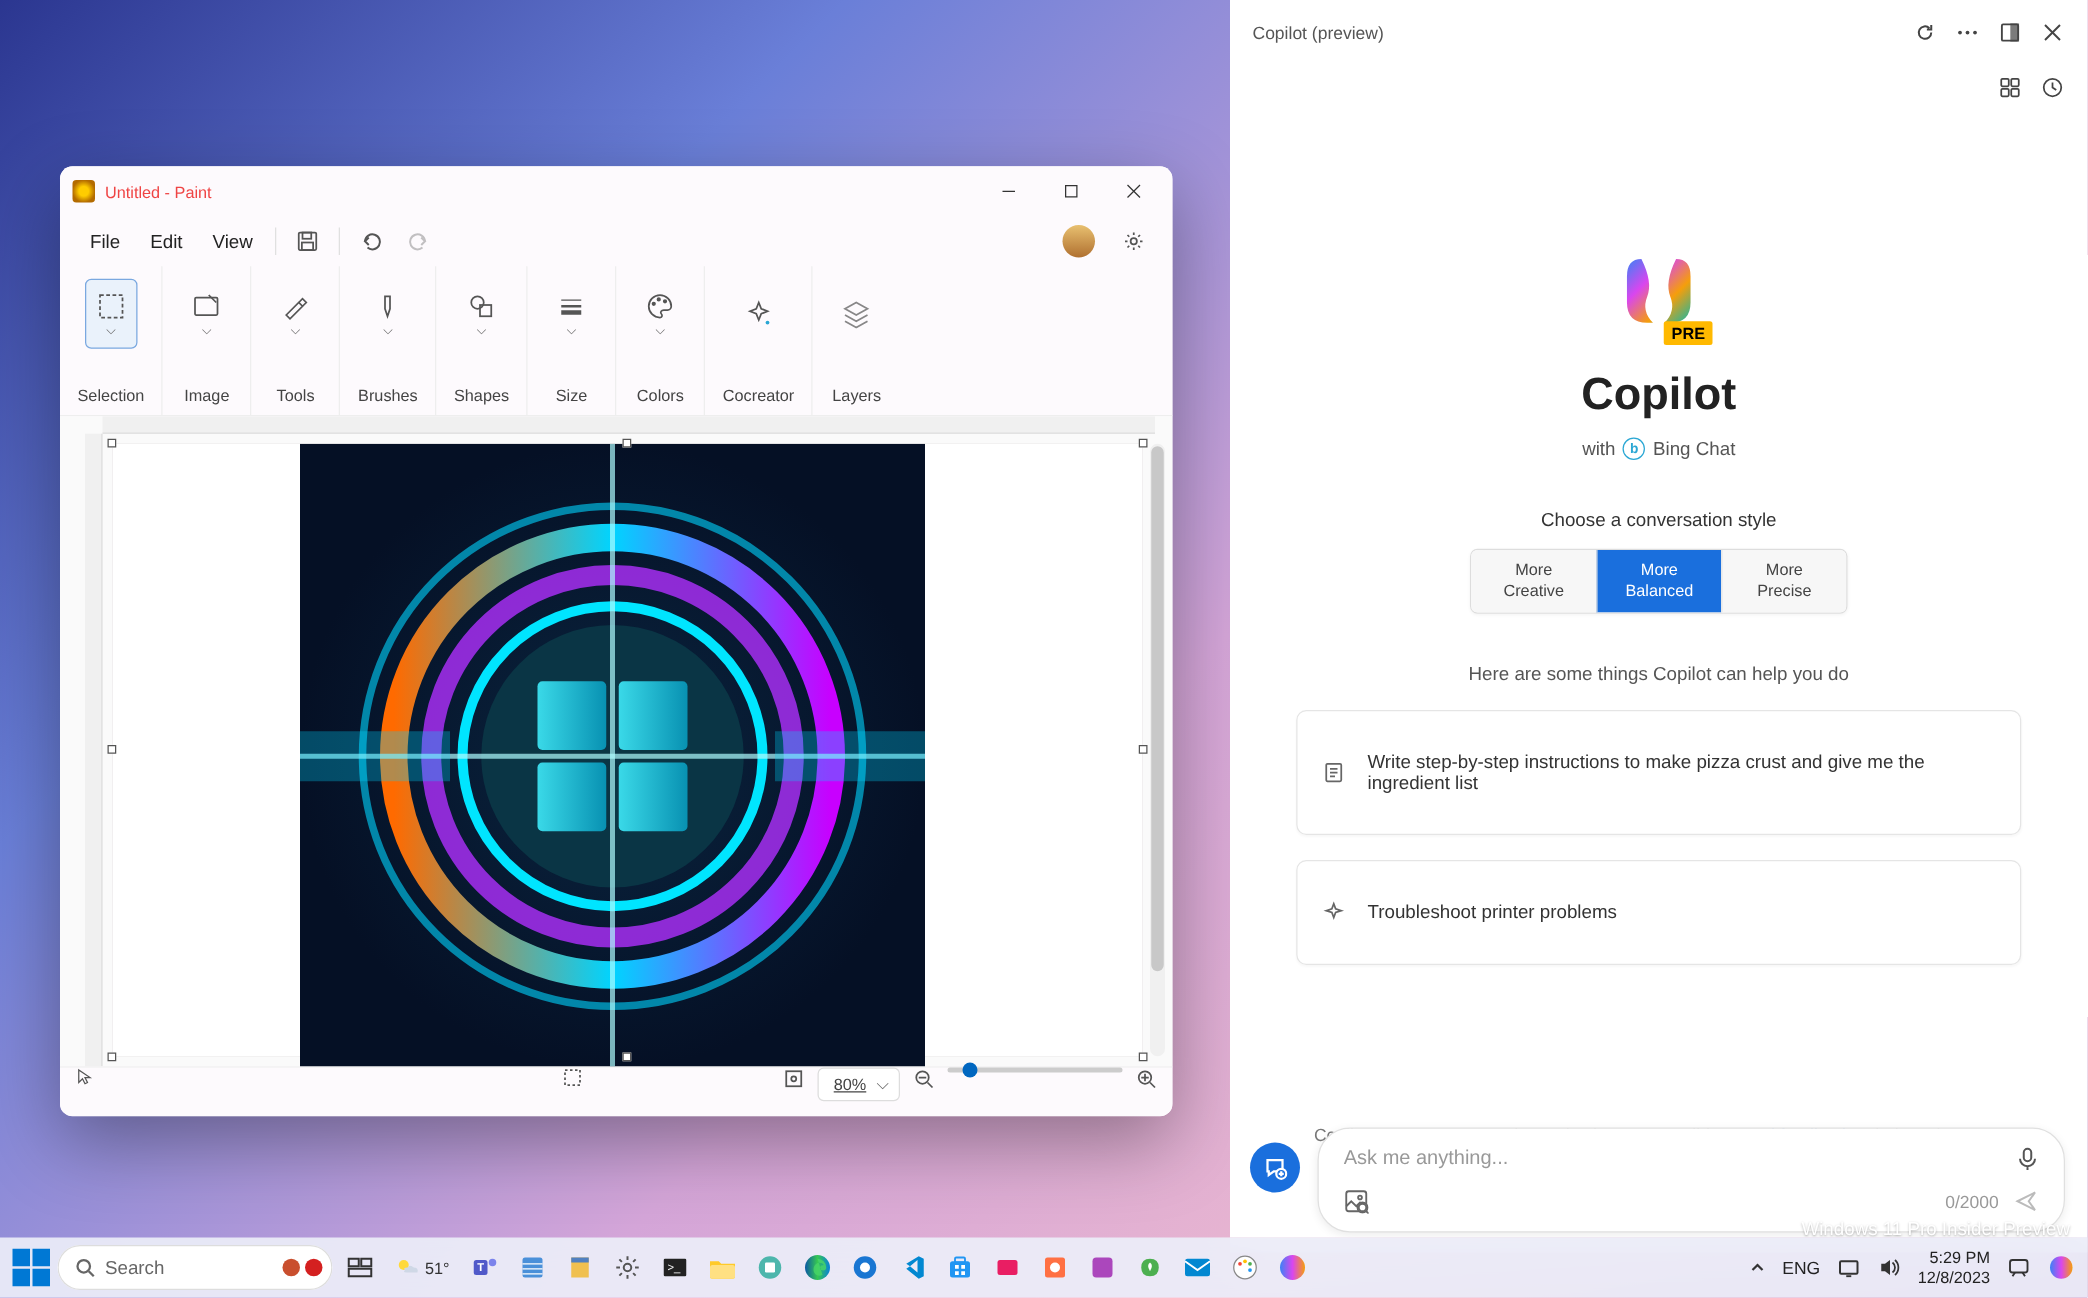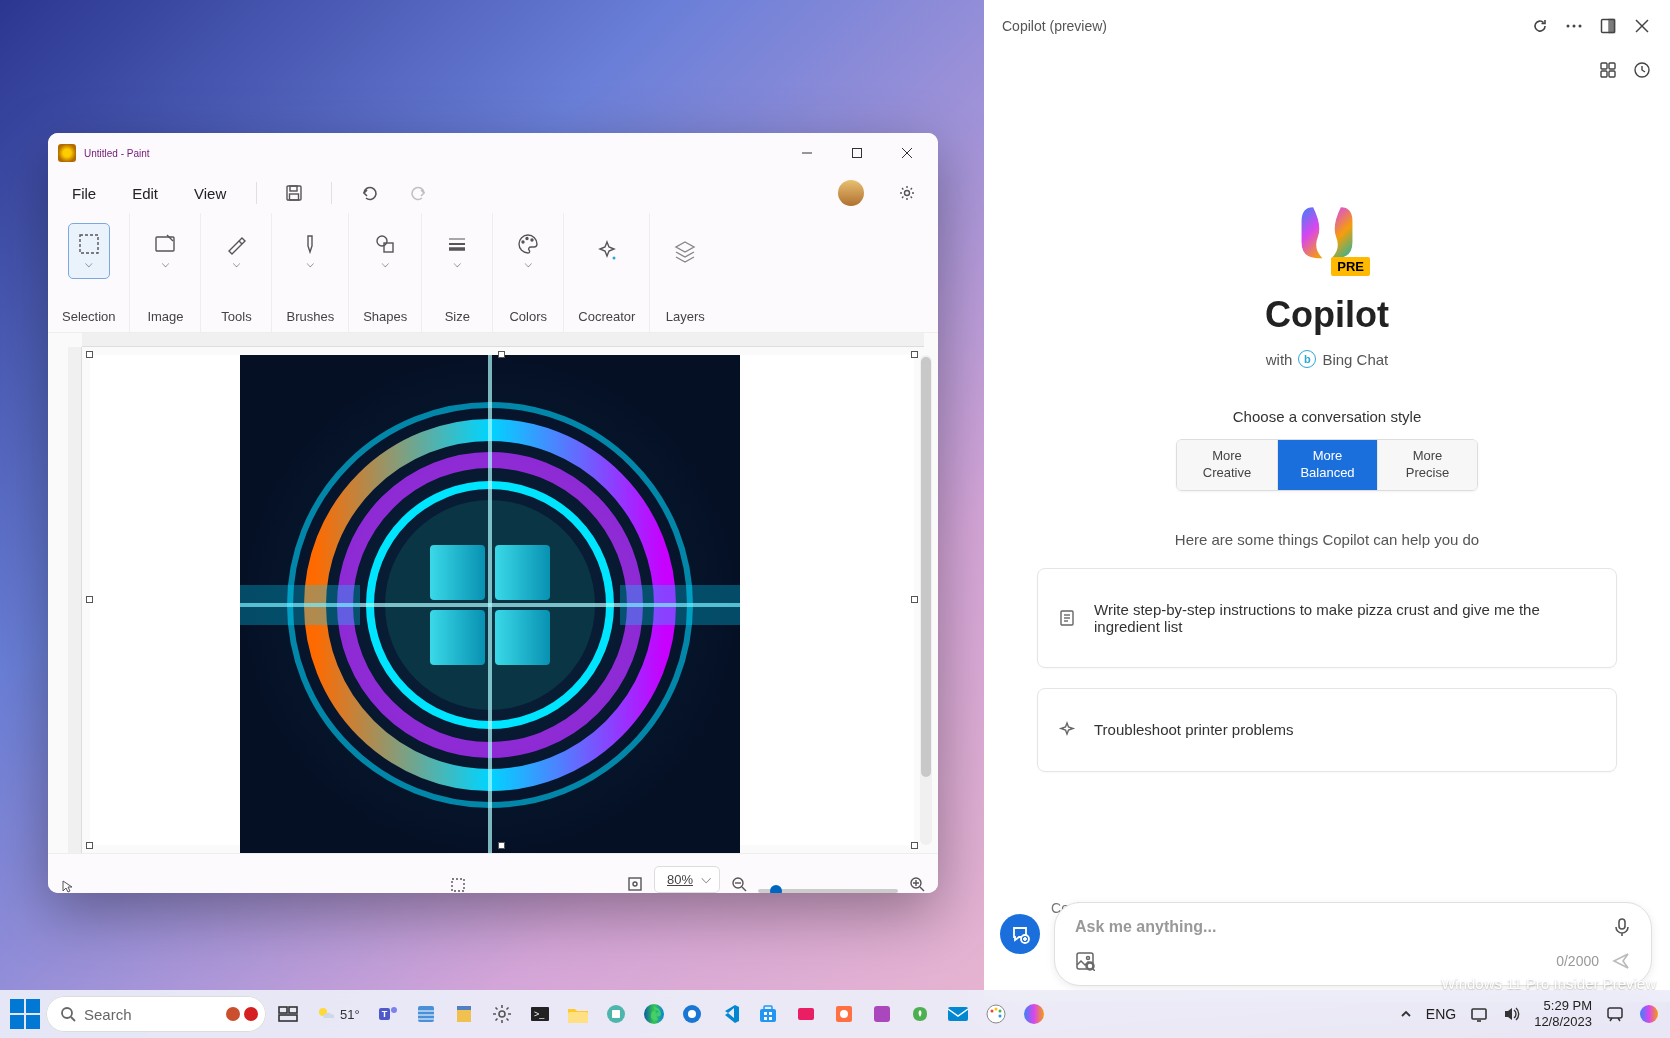--- a/index.html
+++ b/index.html
@@ -6,25 +6,25 @@
 body { width: 1670px; height: 1038px; overflow: hidden; position: relative;
   background: linear-gradient(135deg, #2b3690 0%, #6a7fd8 25%, #d4a5d8 55%, #e8b5d0 75%, #c590c5 100%); }
 
 
 .watermark { position: absolute; right: 14px; bottom: 44px; color: #fff; font-size: 15px; text-align: right; text-shadow: 0 1px 2px rgba(0,0,0,.3); line-height: 1.4; }
 
 
 .paint { position: absolute; left: 48px; top: 133px; width: 890px; height: 760px; background: #fdfafd; border-radius: 10px; box-shadow: 0 20px 60px rgba(0,0,0,.35); display: flex; flex-direction: column; overflow: hidden; }
 .paint-titlebar { height: 40px; display: flex; align-items: center; padding: 0 6px 0 10px; background: #fdfafd; }
 .paint-appicon { width: 18px; height: 18px; margin-right: 8px; background: radial-gradient(circle, #ffcc00 30%, #b36b00 70%); border-radius: 3px; }
-.paint-title { font-size: 10px; color: #701a75; }
+.paint-title { font-size: 13px; color: #ef4444; }
 .paint-winctl { margin-left: auto; display: flex; }
 .paint-winctl button { width: 50px; height: 38px; border: none; background: transparent; cursor: pointer; display: flex; align-items: center; justify-content: center; color: #333; }
 
-.paint-menubar { height: 40px; display: flex; align-items: center; padding: 0 12px; gap: 12px; background: #fdfafd; }
+.paint-menubar { height: 40px; display: flex; align-items: center; padding: 0 12px; gap: 0; background: #fdfafd; }
 .menu-item { padding: 6px 12px; font-size: 15px; color: #222; border-radius: 4px; cursor: pointer; }
 .menu-sep { width: 1px; height: 22px; background: #e0e0e0; margin: 0 6px; }
 .icon-btn { width: 38px; height: 34px; display: flex; align-items: center; justify-content: center; border-radius: 4px; cursor: pointer; color: #555; }
 .icon-btn.disabled { opacity: .35; cursor: default; }
 .menu-spacer { flex: 1; }
 .user-pic { width: 26px; height: 26px; border-radius: 50%; background: linear-gradient(#e8c070,#b07030); margin-right: 12px; }
 
 .paint-ribbon { height: 120px; display: flex; background: #fdfafd; border-bottom: 1px solid #eee; }
 .rib-group { display: flex; flex-direction: column; align-items: center; justify-content: flex-start; padding: 10px 14px 8px; border-right: 1px solid #eee; }
 .rib-group:last-child { border-right: none; }
@@ -36,21 +36,21 @@
 .paint-canvas-area { flex: 1; position: relative; background: #fafafa; overflow: hidden; }
 .ruler-h { position: absolute; left: 34px; right: 14px; top: 0; height: 14px; background: #f0f0f0; border-bottom: 1px solid #ddd; }
 .ruler-v { position: absolute; left: 20px; top: 14px; bottom: 0; width: 14px; background: #f0f0f0; border-right: 1px solid #ddd; }
 .canvas-wrap { position: absolute; left: 42px; top: 22px; right: 24px; bottom: 8px; background: #c9c2c8; display: flex; align-items: flex-start; justify-content: flex-start; }
 .canvas-white { width: 100%; height: 100%; background: #fff; position: relative; }
 .art { position: absolute; left: 150px; top: 0; width: 500px; height: 500px; }
 .handle { position: absolute; width: 7px; height: 7px; background: #fff; border: 1px solid #555; }
 .scrollbar-v { position: absolute; right: 6px; top: 22px; bottom: 8px; width: 12px; background: #f0f0f0; border-radius: 6px; }
 .scrollbar-v .thumb { position: absolute; left: 1px; right: 1px; top: 2px; height: 420px; background: #c8c8c8; border-radius: 5px; }
 
-.paint-status { height: 40px; display: flex; align-items: flex-end; padding: 0 12px; background: #fdfafd; border-top: 1px solid #eee; gap: 10px; font-size: 13px; color: #444; text-decoration: underline; }
+.paint-status { height: 40px; display: flex; align-items: flex-start; padding: 0 12px; background: #fdfafd; border-top: 1px solid #eee; gap: 10px; font-size: 13px; color: #444; text-decoration: underline; }
 .status-spacer { flex: 1; }
 .zoom-dd { border: 1px solid #ddd; border-radius: 5px; padding: 5px 26px 5px 12px; position: relative; background: #fff; }
 .zoom-dd::after { content: "⌵"; position: absolute; right: 8px; top: 4px; color: #666; }
 .zoom-slider { width: 140px; height: 4px; background: #ccc; border-radius: 2px; position: relative; }
 .zoom-slider .knob { position: absolute; left: 12px; top: -4px; width: 12px; height: 12px; background: #0067c0; border-radius: 50%; }
 
 
 .copilot { position: absolute; left: 984px; top: 0; right: 0; bottom: 36px; background: #fff; display: flex; flex-direction: column; }
 .cop-header { height: 52px; display: flex; align-items: center; padding: 0 18px; gap: 14px; }
 .cop-title { font-size: 14px; color: #555; }
@@ -79,21 +79,21 @@
 .cop-foot { margin-top: auto; padding-bottom: 60px; text-align: center; font-size: 14px; color: #777; }
 .cop-foot a { color: #1a6fdd; text-decoration: none; }
 .foot-links { margin-top: 10px; display: flex; justify-content: center; gap: 18px; font-size: 14px; }
 .foot-links span { color: #1a6fdd; cursor: pointer; }
 .foot-links .sep { color: #ccc; }
 
 .cop-input-area { position: absolute; left: 1000px; right: 18px; bottom: 52px; display: flex; gap: 14px; align-items: flex-end; }
 .topic-btn { width: 40px; height: 40px; border-radius: 50%; background: #1a6fdd; display: flex; align-items: center; justify-content: center; color: #fff; cursor: pointer; margin-bottom: 32px; }
 .cop-input { flex: 1; background: #fff; border: 1px solid #e0e0e0; border-radius: 26px; box-shadow: 0 2px 8px rgba(0,0,0,.08); padding: 14px 20px; display: flex; flex-direction: column; gap: 14px; }
 .ask-row { display: flex; align-items: center; }
-.ask-row input { flex: 1; border: none; outline: none; font-size: 16px; color: #333; font-weight: bold; }
+.ask-row input { flex: 1; border: none; outline: none; font-size: 16px; color: #333; }
 .ask-row input::placeholder { color: #999; }
 .mic { color: #555; cursor: pointer; }
 .bottom-row { display: flex; align-items: center; justify-content: space-between; }
 .cam { color: #666; cursor: pointer; }
 .counter { color: #999; font-size: 14px; display: flex; align-items: center; gap: 12px; }
 .send { color: #bbb; cursor: pointer; }
 
 
 .taskbar { position: absolute; left: 0; right: 0; bottom: 0; height: 48px; background: rgba(235,238,248,.92); backdrop-filter: blur(20px); display: flex; align-items: center; padding: 0 10px; gap: 6px; justify-content: flex-end; }
 .tb-start { width: 30px; height: 30px; display: grid; grid-template: 1fr 1fr / 1fr 1fr; gap: 2px; cursor: pointer; }

